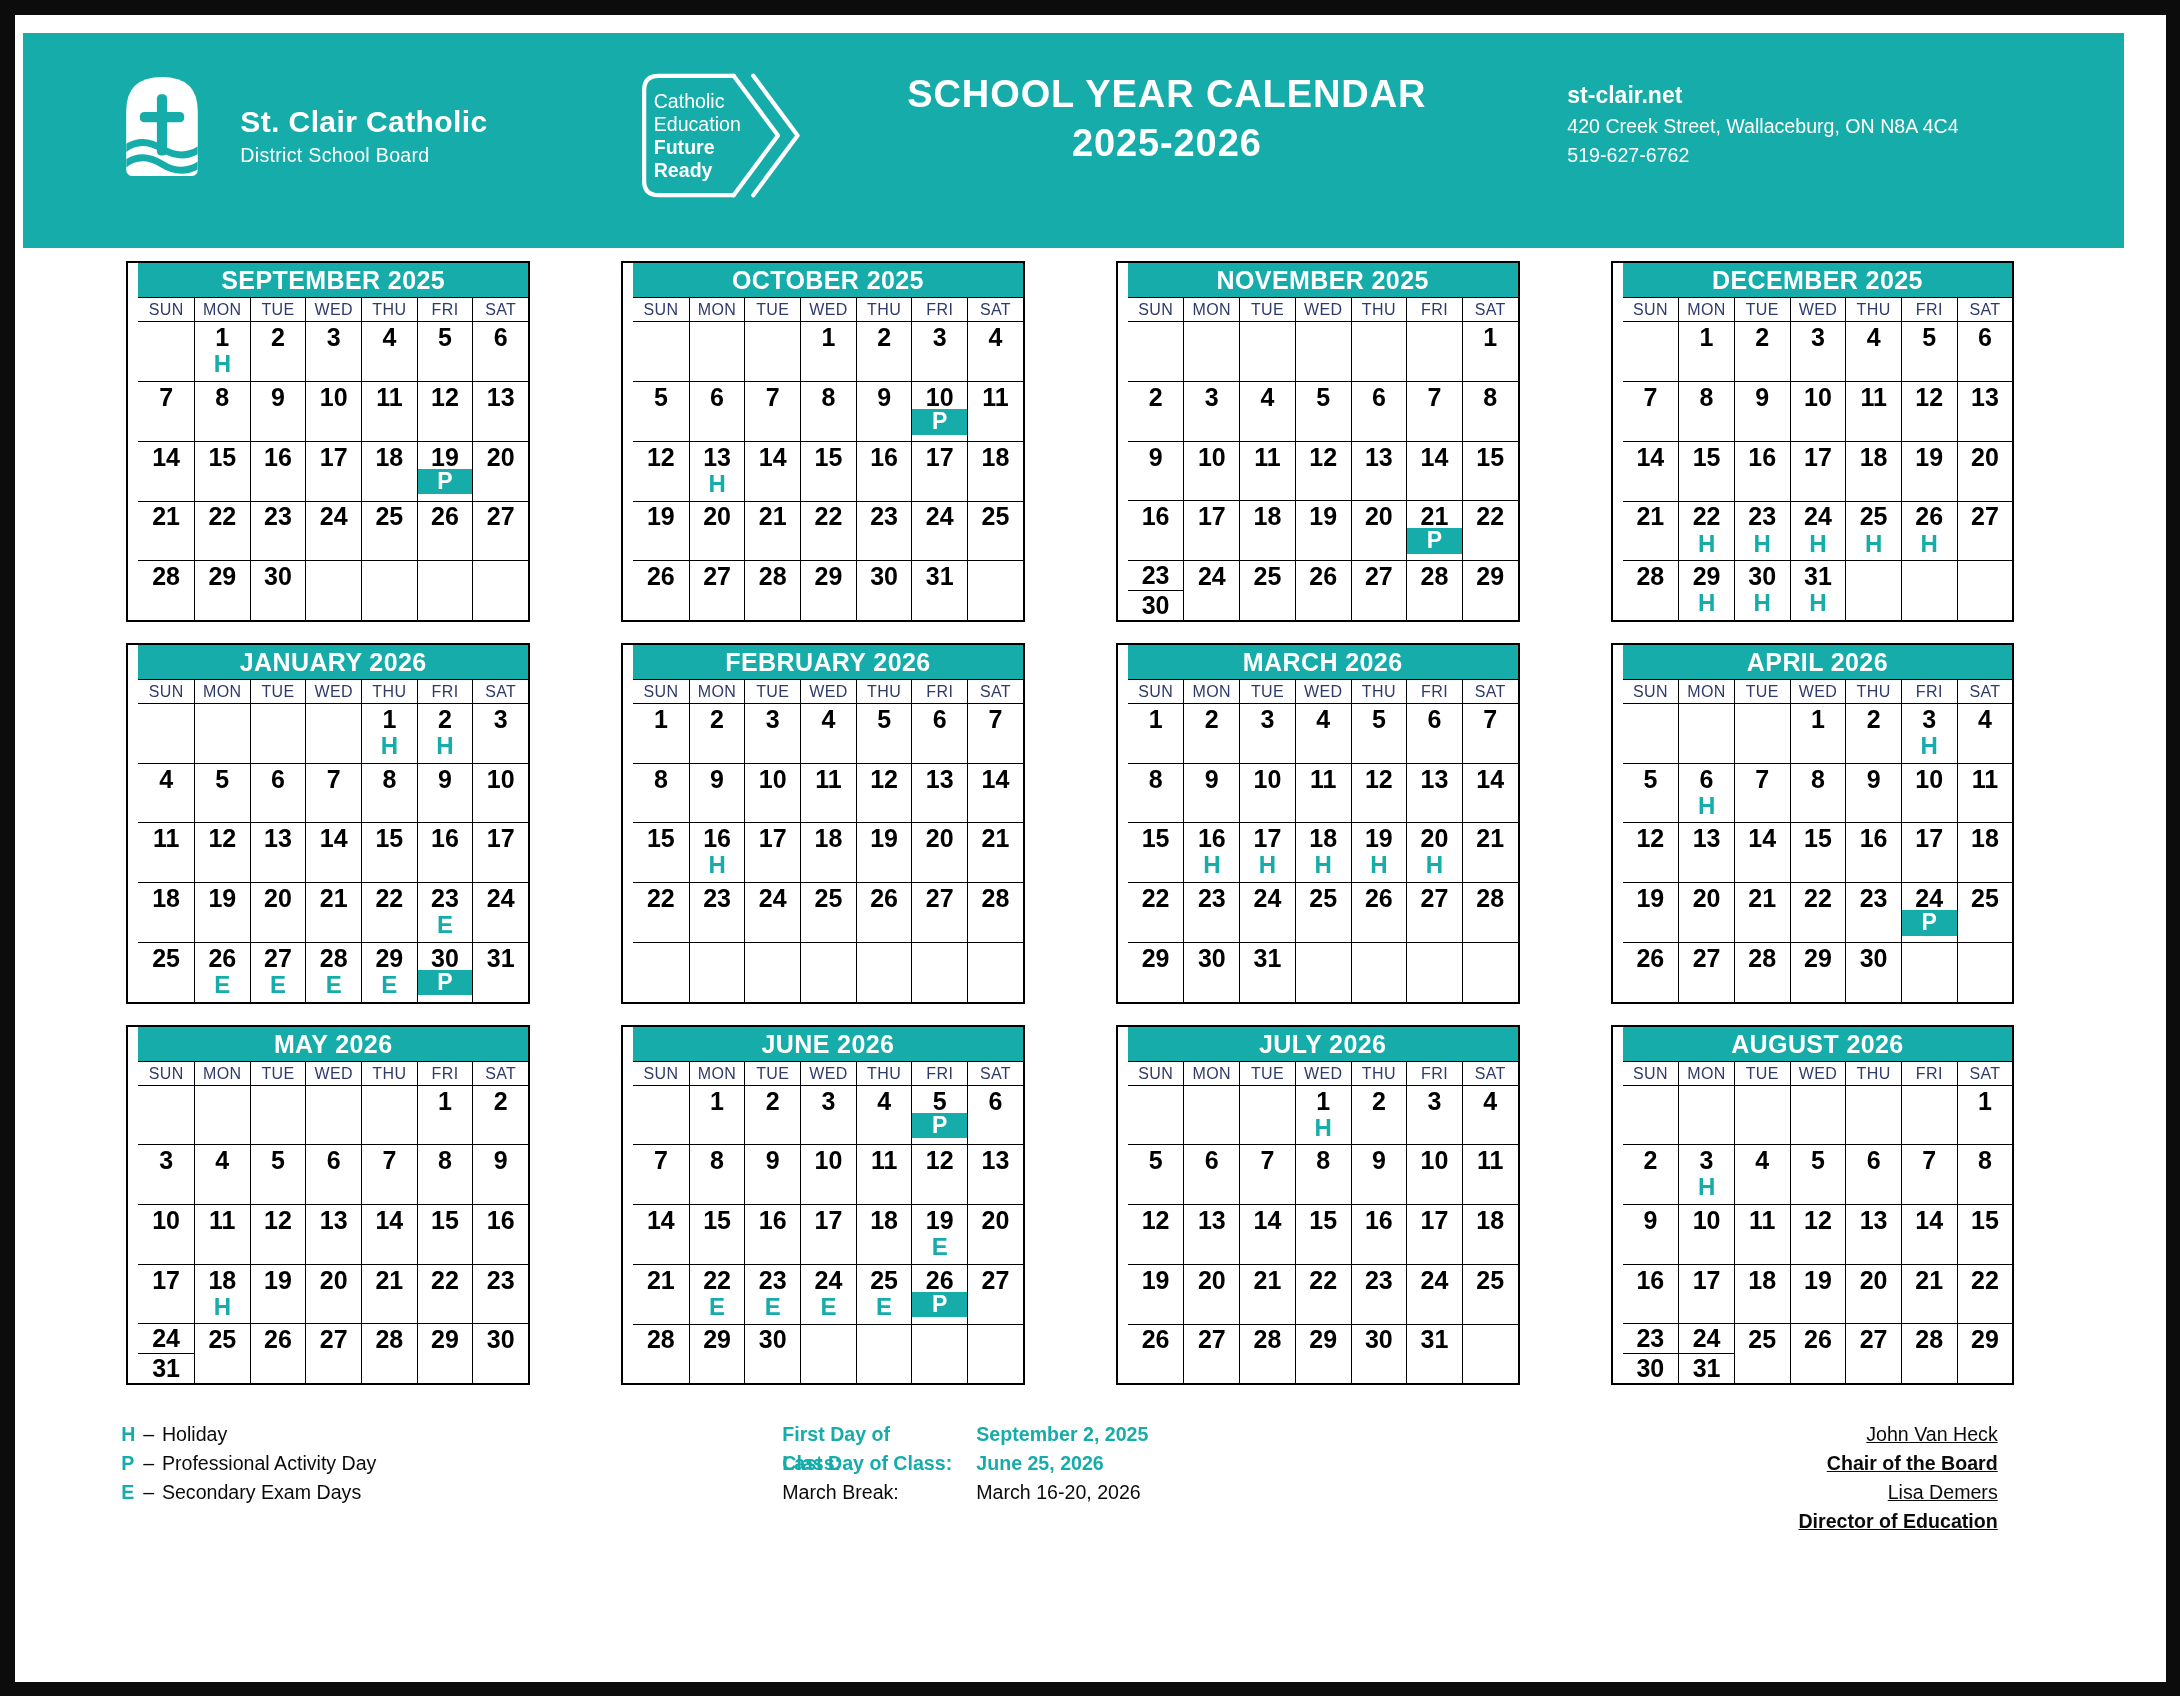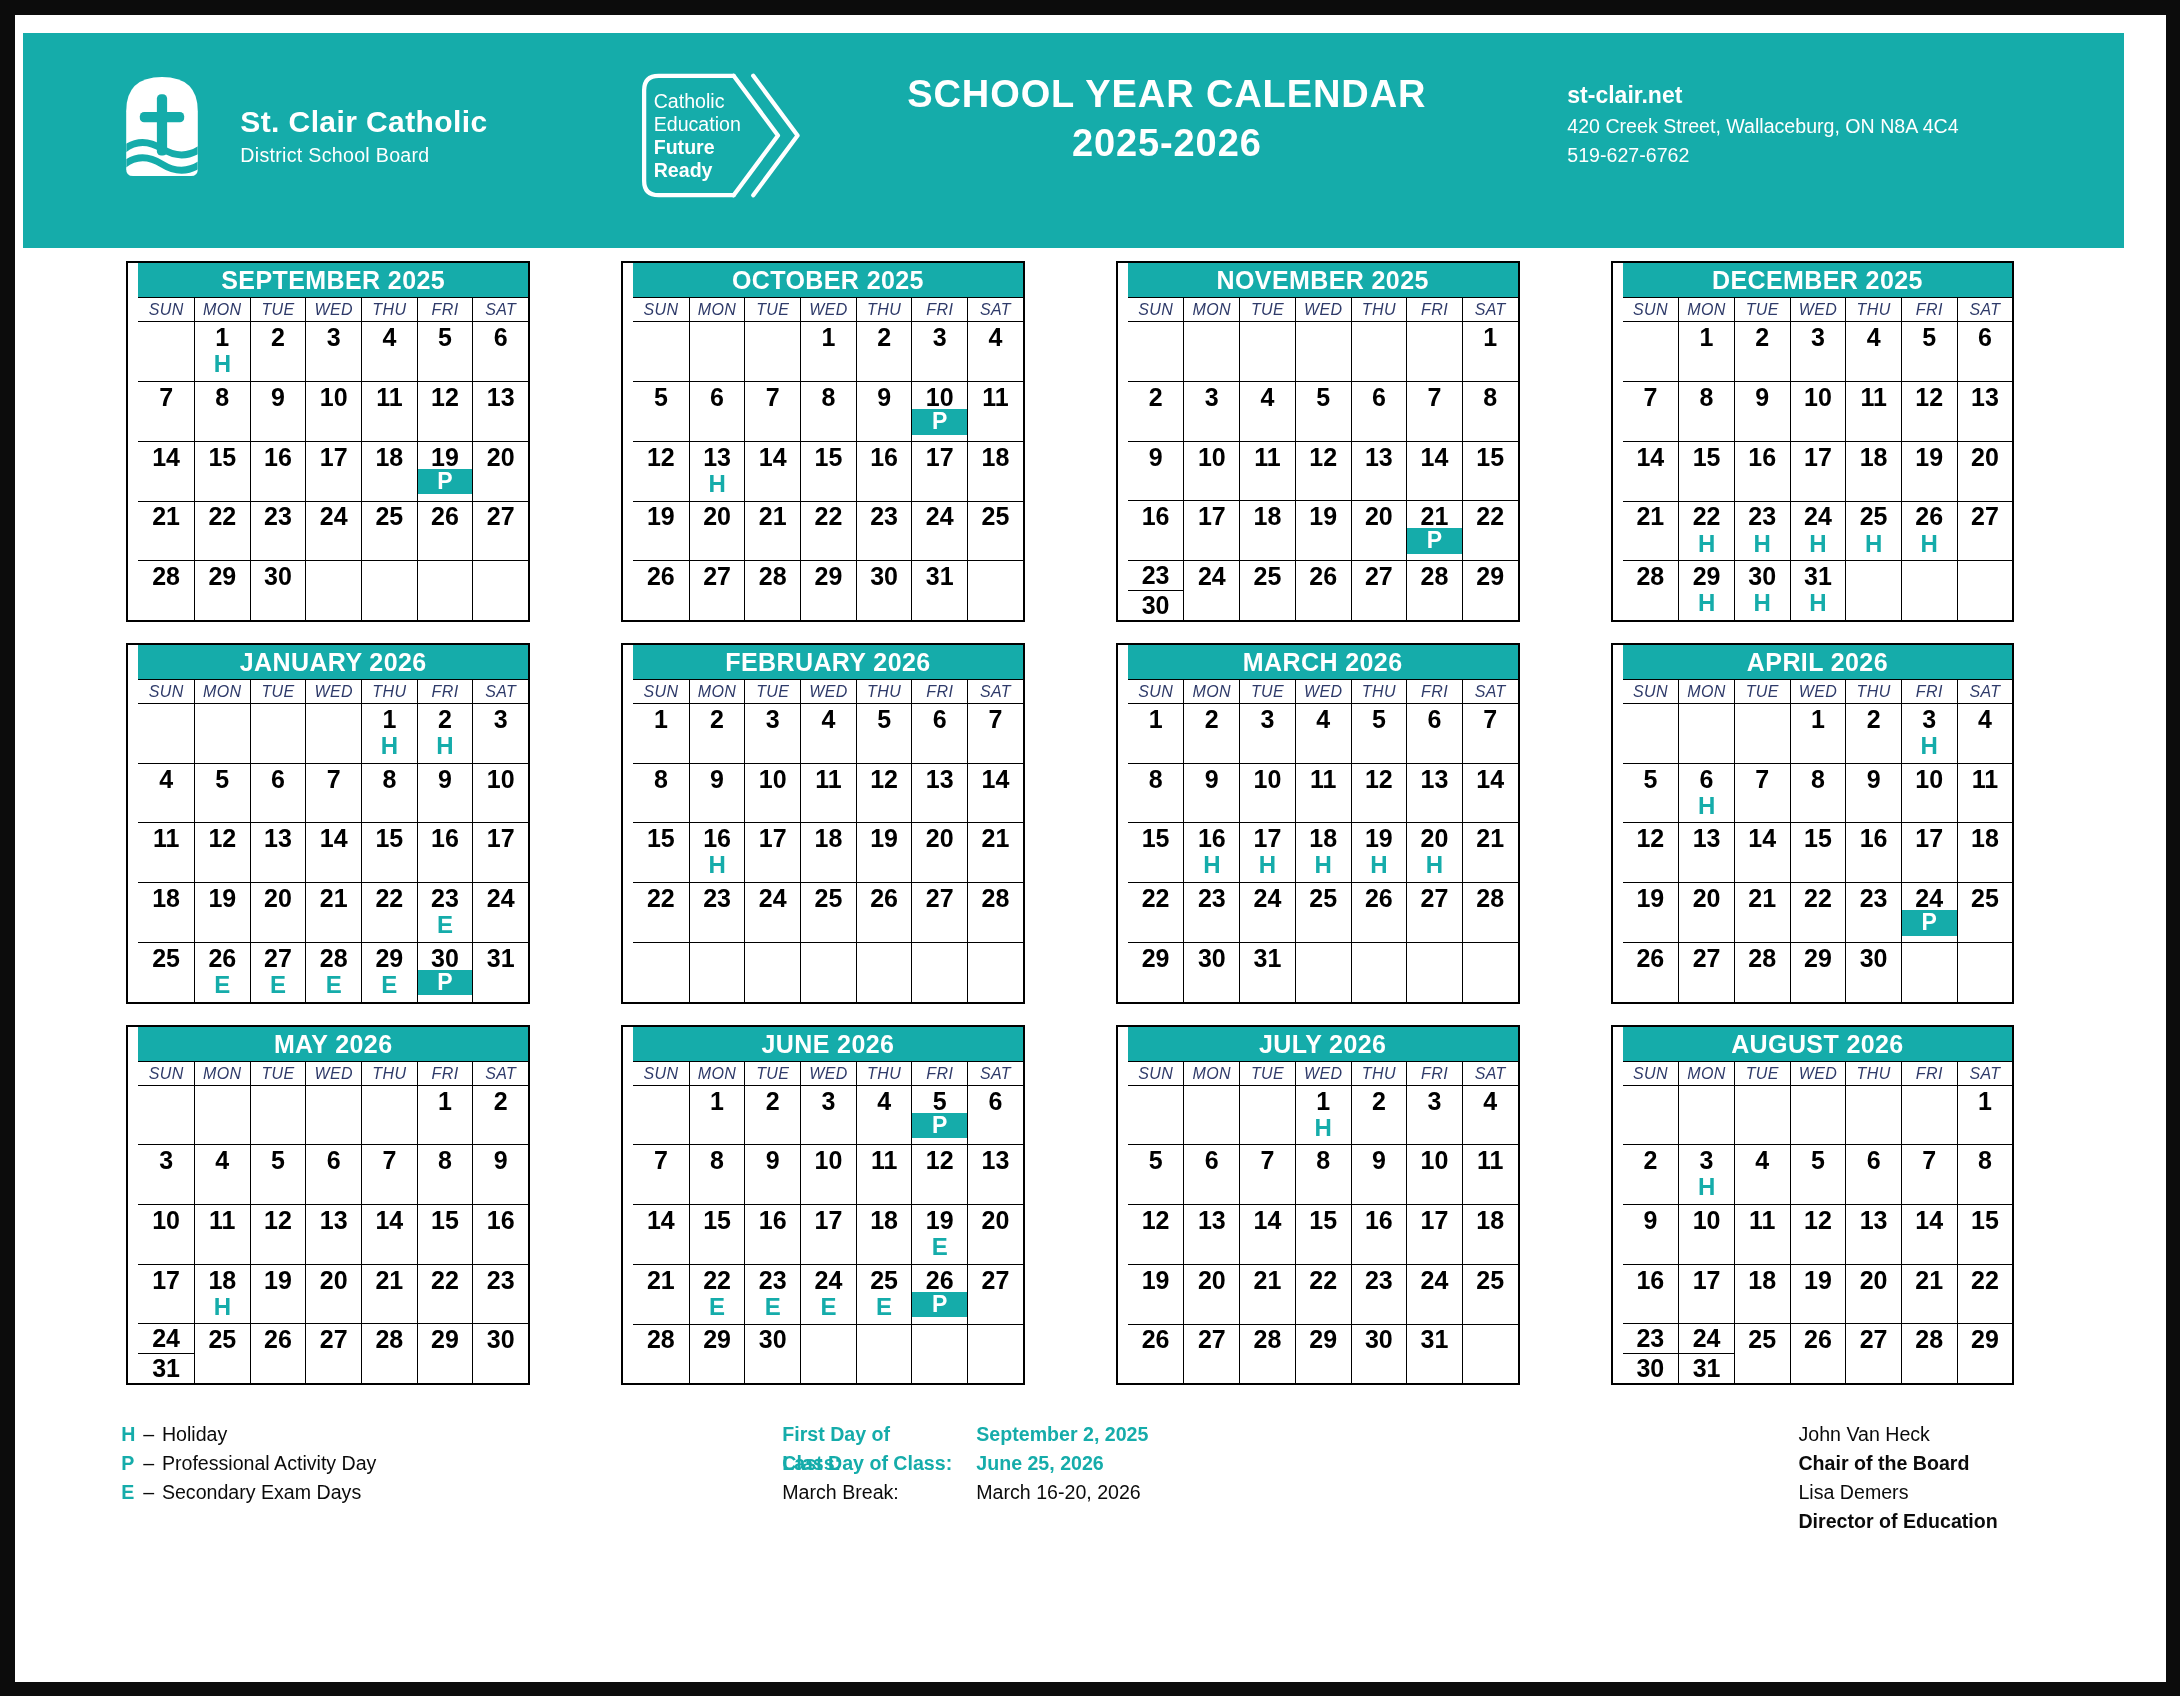--- a/index.html
+++ b/index.html
@@ -37,21 +37,21 @@
     position:absolute;left:111px;top:246px;width:1888px;height:1124px;
     display:grid;grid-template-columns:repeat(4,1fr);grid-template-rows:repeat(3,1fr);
     column-gap:91px;row-gap:21px;
   }
   .month{border:2.6px solid #000;display:flex;flex-direction:column;background:#fff;padding-left:10px;}
   .month-title{
     height:34px;line-height:34px;background:var(--teal);color:#fff;
     text-align:center;font-weight:bold;font-size:25px;letter-spacing:0.4px;
     border-bottom:1.7px solid #000;
   }
-  .weekdays{display:grid;grid-template-columns:repeat(7,1fr);border-bottom:1.7px solid #000;height:23px;font-style:italic;}
+  .weekdays{display:grid;grid-template-columns:repeat(7,1fr);border-bottom:1.7px solid #000;height:23px;}
   .wd{text-align:center;font-size:16px;line-height:23px;color:var(--wd);letter-spacing:0.4px;}
   .wd + .wd{border-left:1.7px solid #000;}
   .weeks{flex:1;display:flex;flex-direction:column;}
   .week{flex:1;display:grid;grid-template-columns:repeat(7,1fr);}
   .week + .week{border-top:1.7px solid #000;}
   .cell{position:relative;}
   .cell + .cell{border-left:1.7px solid #000;}
   .num{text-align:center;font-weight:bold;font-size:25px;line-height:28px;padding-top:0.9px;color:#000;}
   .mark{position:absolute;left:0;right:0;top:28px;text-align:center;font-weight:bold;font-size:24px;color:var(--teal);}
   .markp{
@@ -67,21 +67,21 @@
   .lg-row{height:29px;line-height:29px;}
   .lg-letter{display:inline-block;width:22px;color:var(--teal);font-weight:bold;}
   .lg-dash{margin-right:7.7px;}
 
   .keydates{position:absolute;left:767px;top:1405px;font-size:19.6px;}
   .kd-row{height:29px;line-height:29px;display:flex;}
   .kd-label{width:170px;}
   .kd-value{margin-left:24px;}
   .kd-row.hl .kd-label,.kd-row.hl .kd-value{color:var(--teal);font-weight:bold;}
 
-  .sigs{position:absolute;right:168px;top:1405px;text-align:left;font-size:19.6px;}
+  .sigs{position:absolute;right:168px;top:1405px;text-align:right;font-size:19.6px;text-decoration:underline;}
   .sig-line{height:29px;line-height:29px;}
   .sig-title{font-weight:bold;}
 </style>
 </head>
 <body>
 
 <div class="page">
 
   <div class="band">
 

